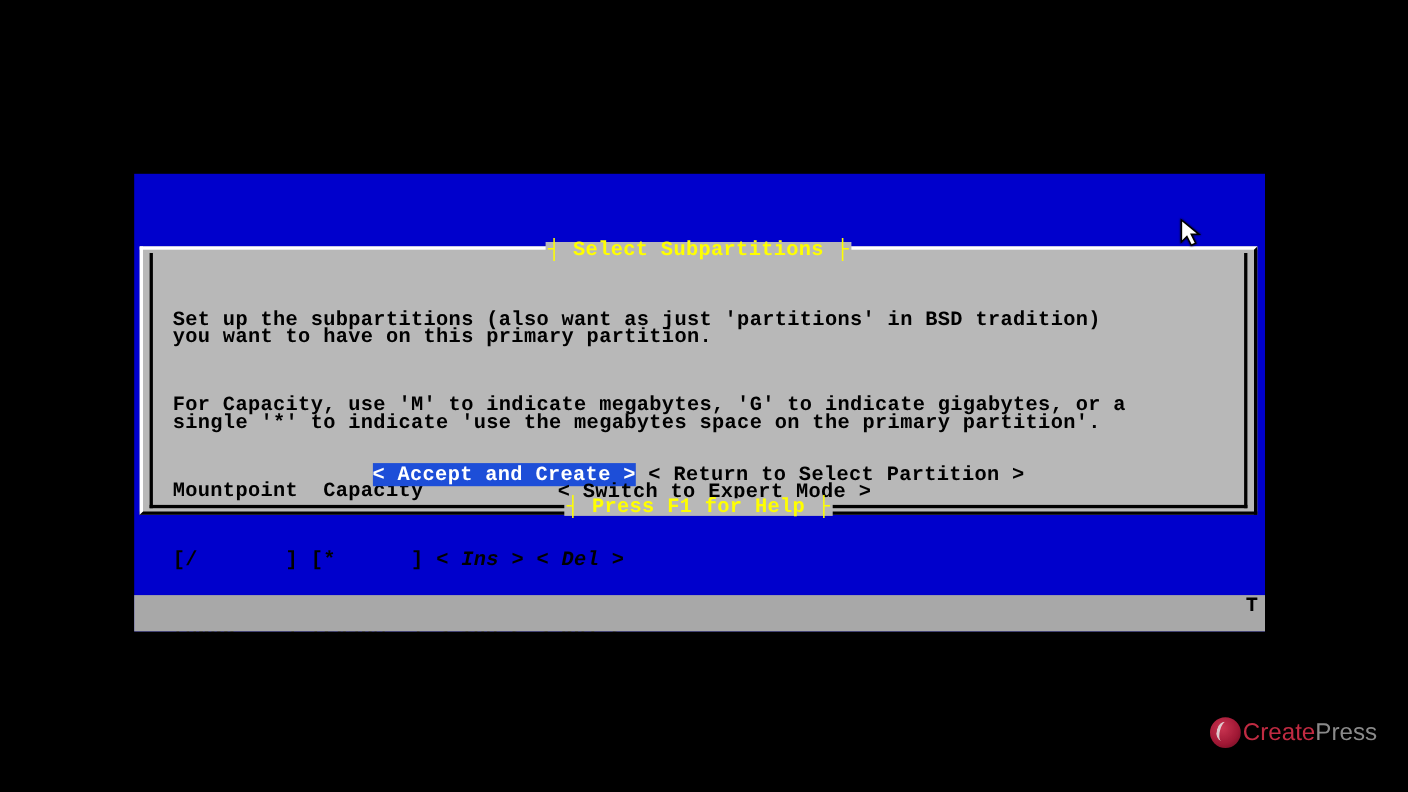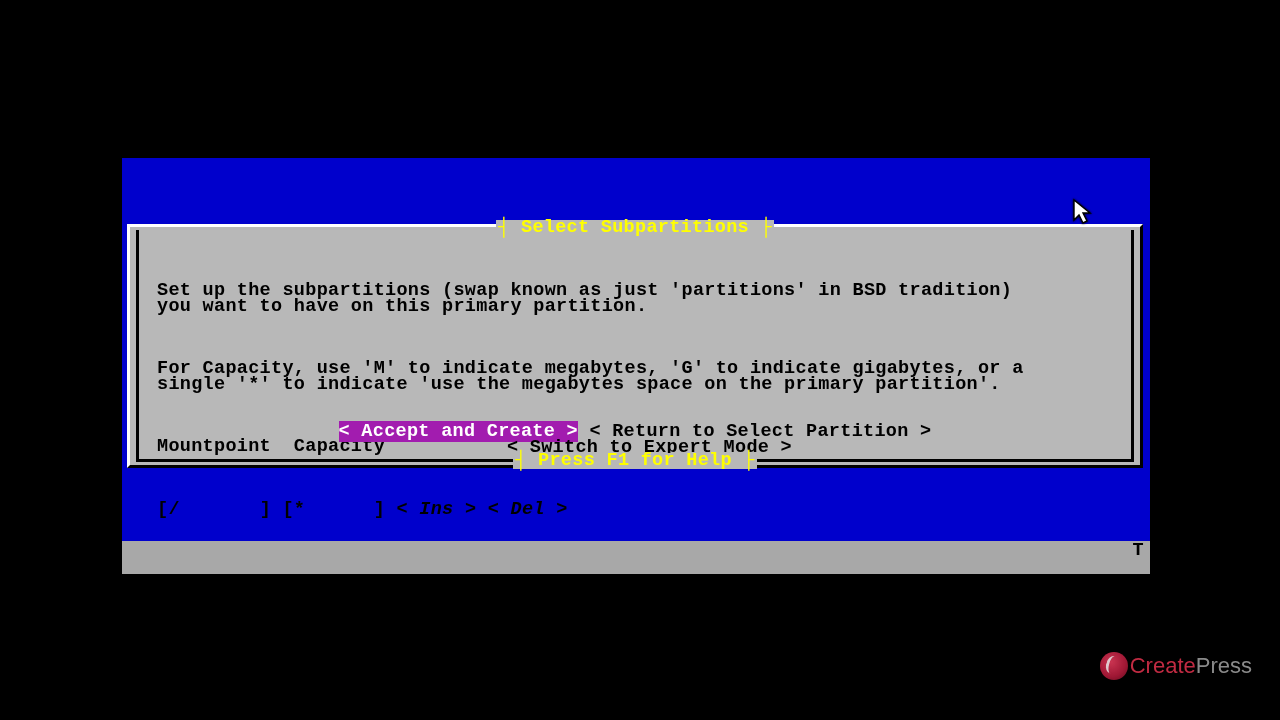--- a/index.html
+++ b/index.html
@@ -81,21 +81,21 @@
   .action-row2 {
     position: absolute;
     bottom: 3px;
     left: 0;
     right: 0;
     text-align: center;
     color: #000;
     padding-left: 29px;
   }
   .sel {
-    background: #a21caf;
+    background: #1d4ed8;
     color: #fff;
   }
   .help-wrap {
     position: absolute;
     bottom: -10px;
     left: 0;
     right: 0;
     text-align: center;
   }
   .help {
@@ -166,21 +166,21 @@
 <div class="console">
 
   <div class="dialog">
     <div class="inner-border">
 
       <div class="title-wrap">
         <span class="title">┤ Select Subpartitions ├</span>
       </div>
 
       <div class="content">
-        <div class="p1">Set up the subpartitions (swap known as just 'partitions' in BSD tradition)
+        <div class="p1">Set up the subpartitions (also want as just 'partitions' in BSD tradition)
 you want to have on this primary partition.</div>
         <div class="p2">For Capacity, use 'M' to indicate megabytes, 'G' to indicate gigabytes, or a
 single '*' to indicate 'use the megabytes space on the primary partition'.</div>
         <div class="row">Mountpoint  Capacity</div>
 
         <div class="row"><span>[</span><span>/       </span><span>] </span><span>[</span><span>*      </span><span>] </span><span class="btn-inline">&lt; Ins &gt;</span><span class="btn-inline"> &lt; Del &gt;</span></div>
 
         <div class="row"><span>[</span><span>swap    </span><span>] </span><span>[</span><span>2048M  </span><span>] </span><span class="btn-inline">&lt; Ins &gt;</span><span class="btn-inline"> &lt; Del &gt;</span></div>
 
         <div class="row"><span>                      </span><span class="btn-inline">&lt; Add &gt;</span></div>

